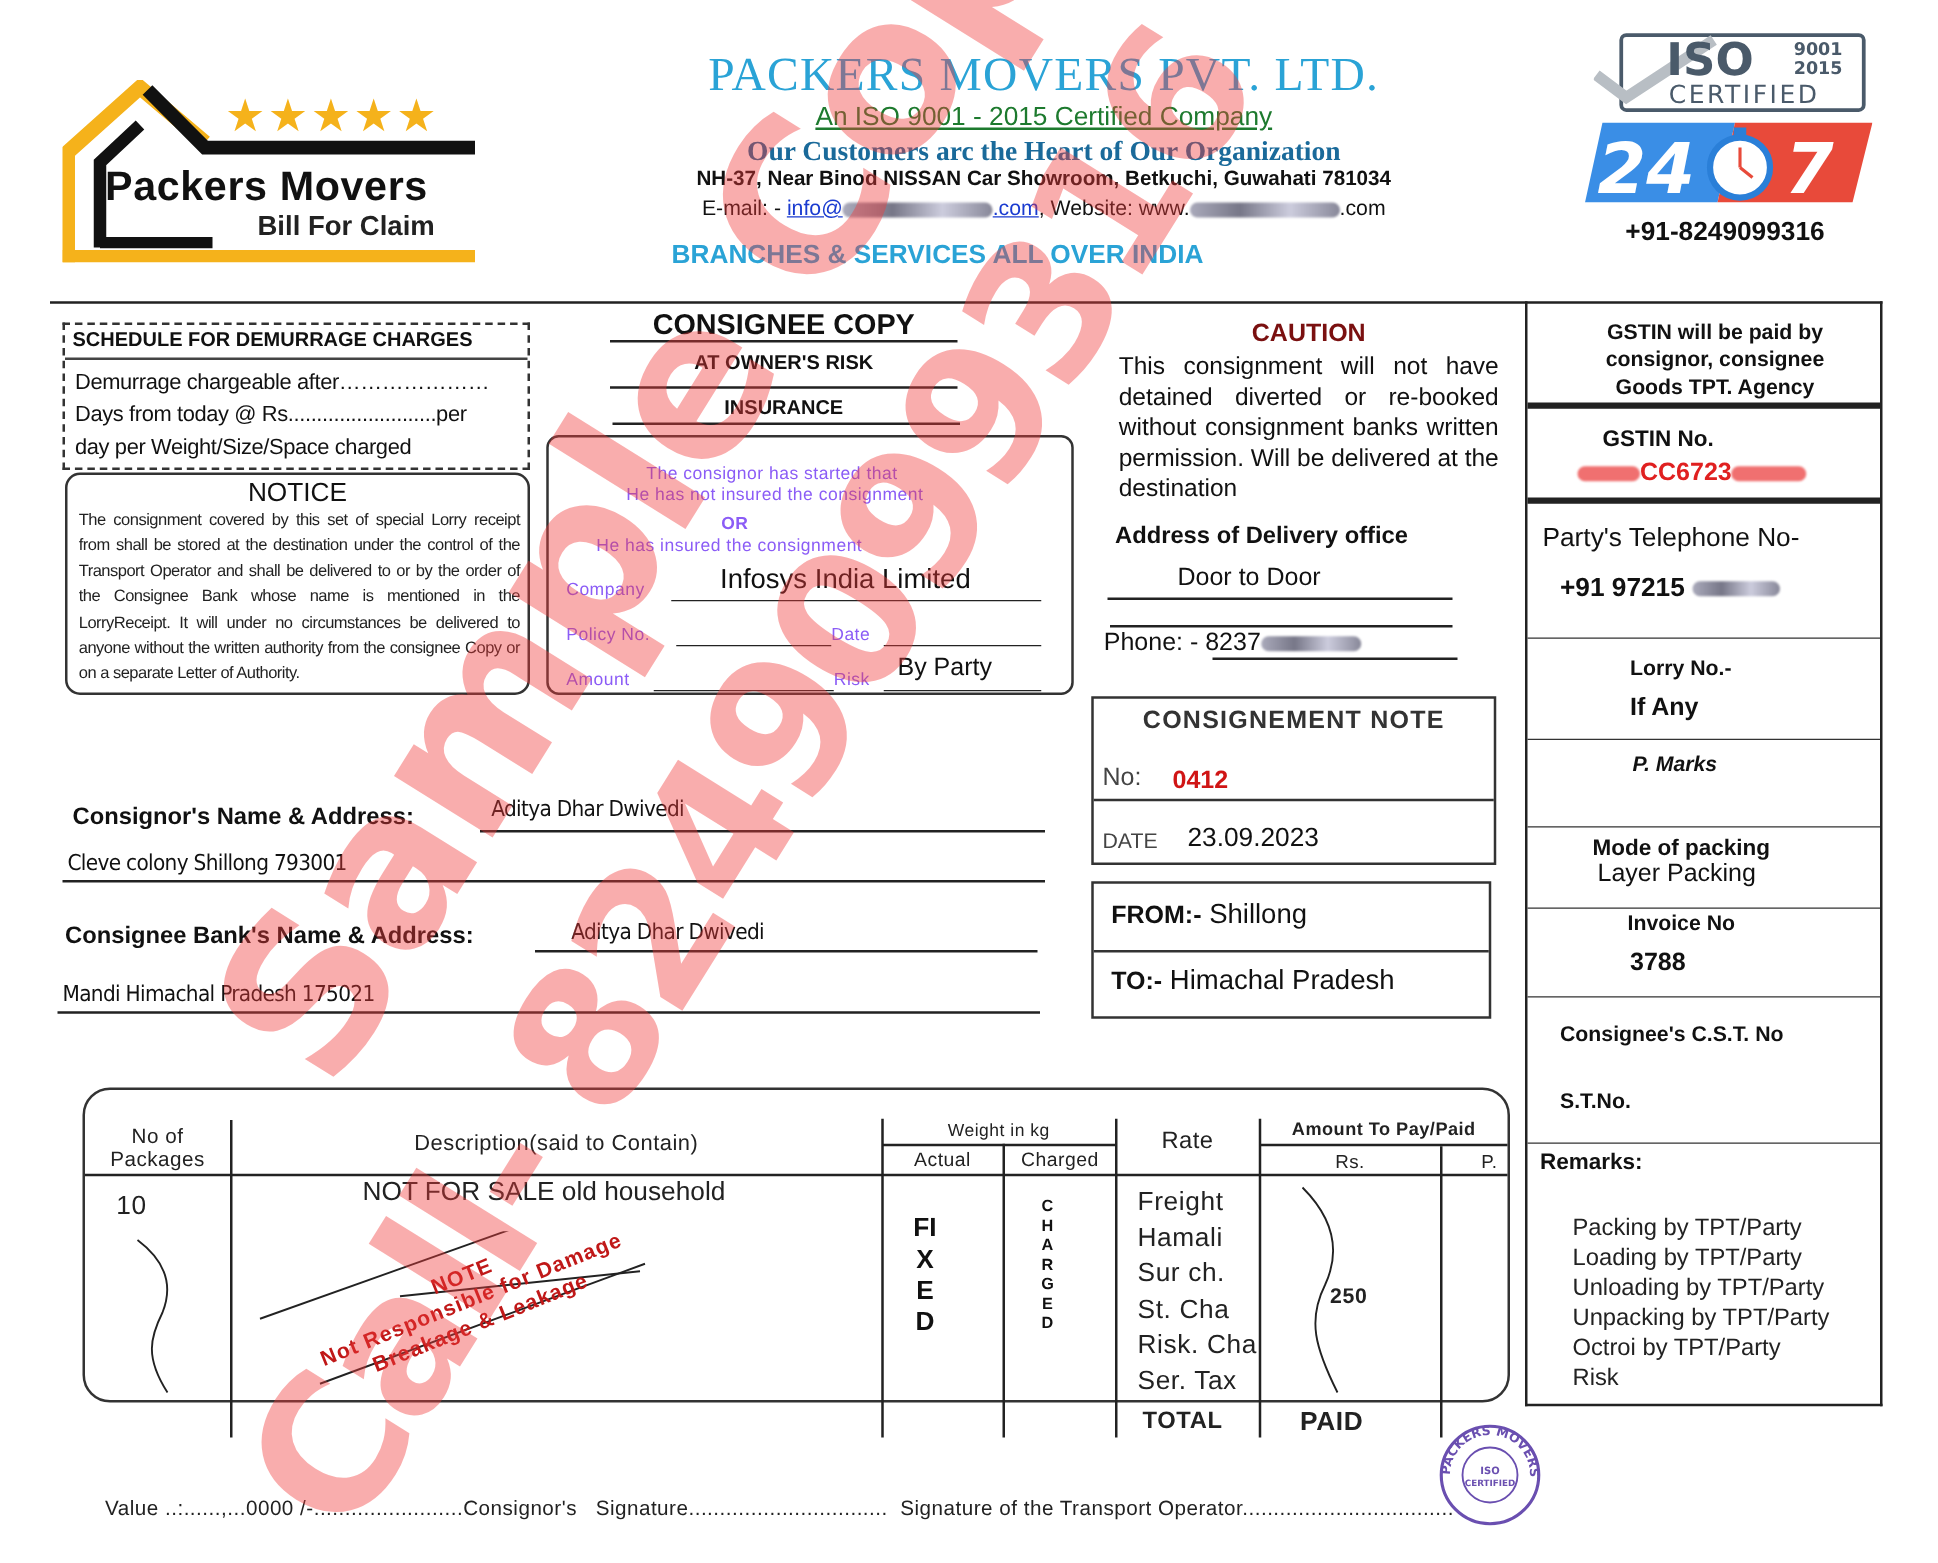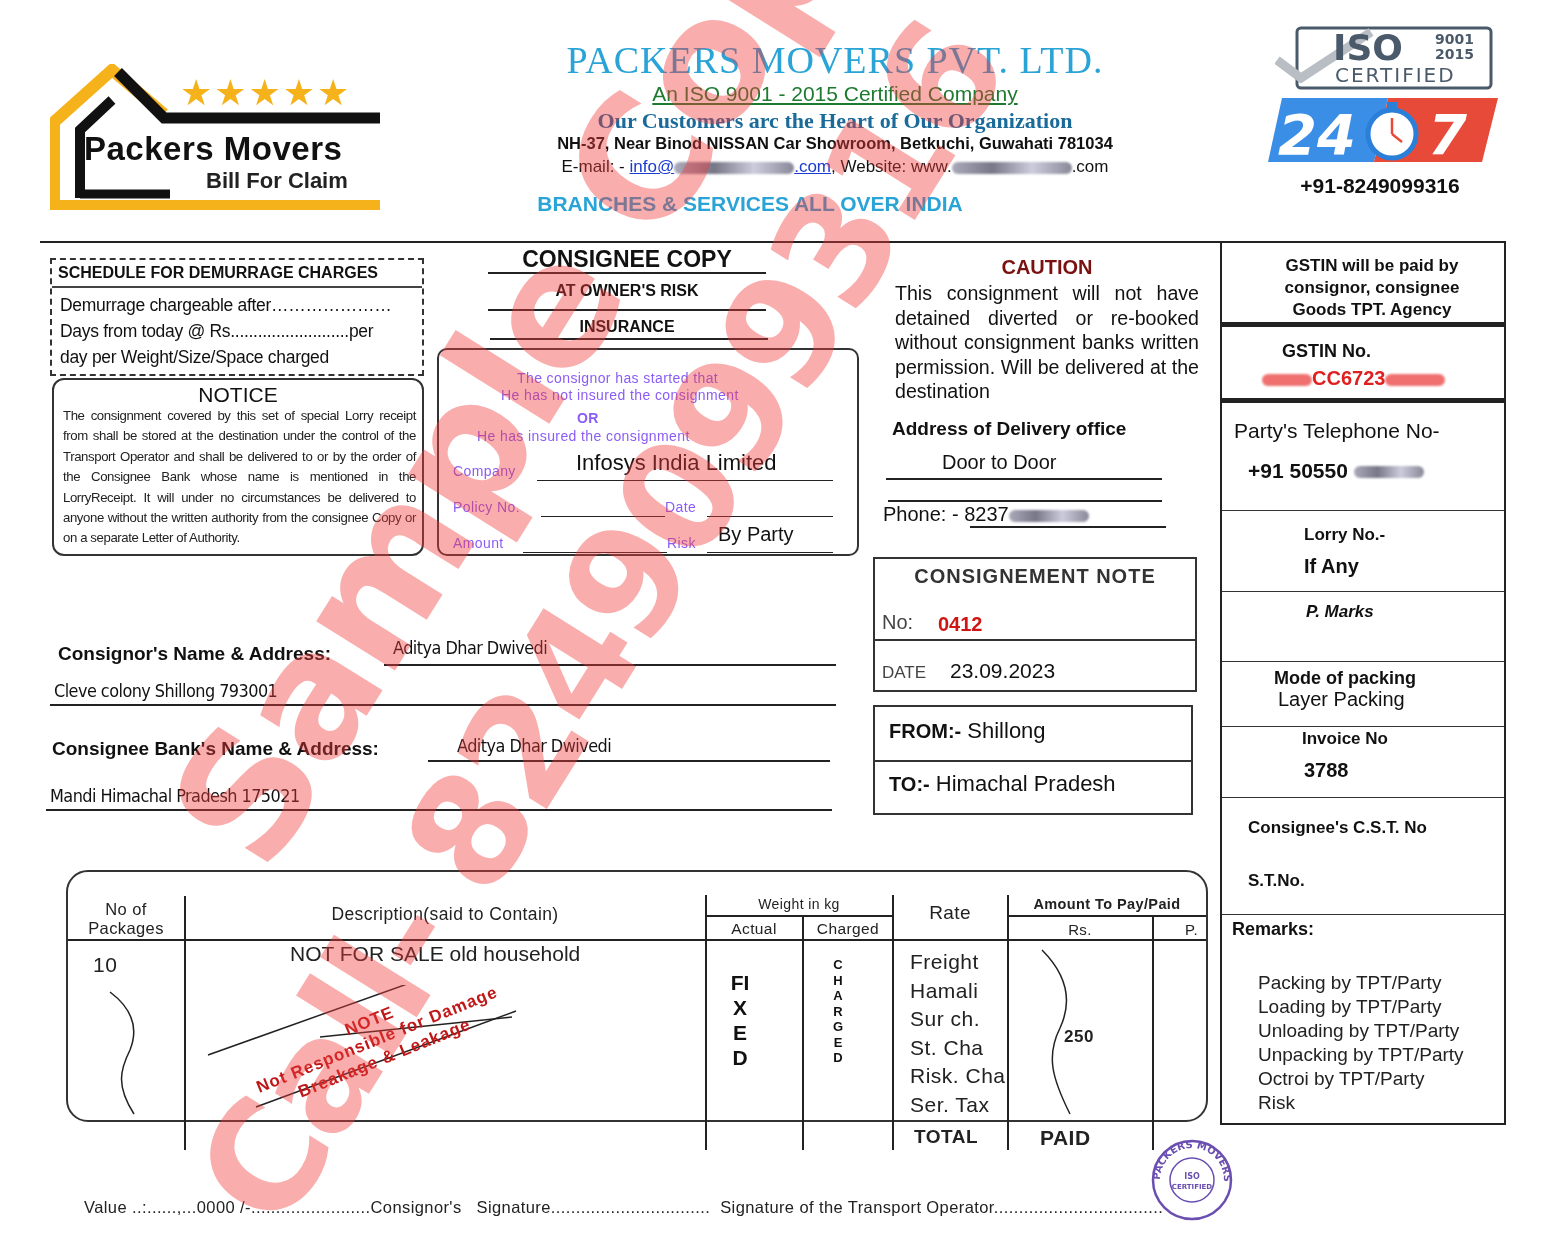--- a/index.html
+++ b/index.html
@@ -224,21 +224,21 @@
 <div class="abs rightcol">
   <div class="rc-cell" style="top:0;height:86px;border-bottom:5px solid #222;">
     <div class="abs bold center" style="left:40px;top:14px;width:220px;font-size:17px;line-height:22px;">GSTIN will be paid by consignor, consignee Goods  TPT. Agency</div>
   </div>
   <div class="rc-cell" style="top:92px;height:70px;border-bottom:5px solid #222;">
     <div class="abs bold" style="left:60px;top:8px;font-size:18px;">GSTIN No.</div>
     <div class="abs bold" style="left:40px;top:34px;font-size:20px;color:#e02020;"><span class="blur" style="width:50px;background:#f07070;"></span><span>CC6723</span><span class="blur" style="width:60px;background:#f07070;"></span></div>
   </div>
   <div class="rc-cell" style="top:166px;height:104px;">
     <div class="abs" style="left:12px;top:12px;font-size:21px;">Party's Telephone No-</div>
-    <div class="abs bold" style="left:26px;top:52px;font-size:21px;"><span>+91 50550</span> <span class="blur" style="width:70px;"></span></div>
+    <div class="abs bold" style="left:26px;top:52px;font-size:21px;"><span>+91 97215</span> <span class="blur" style="width:70px;"></span></div>
   </div>
   <div class="rc-cell" style="top:270px;height:81px;">
     <div class="abs bold" style="left:82px;top:14px;font-size:17px;">Lorry No.-</div>
     <div class="abs bold" style="left:82px;top:44px;font-size:20px;">If Any</div>
   </div>
   <div class="rc-cell" style="top:351px;height:70px;">
     <div class="abs bold" style="left:84px;top:10px;font-size:17px;font-style:italic;">P. Marks</div>
   </div>
   <div class="rc-cell" style="top:421px;height:65px;">
     <div class="abs bold" style="left:52px;top:6px;font-size:18px;">Mode of packing</div>

